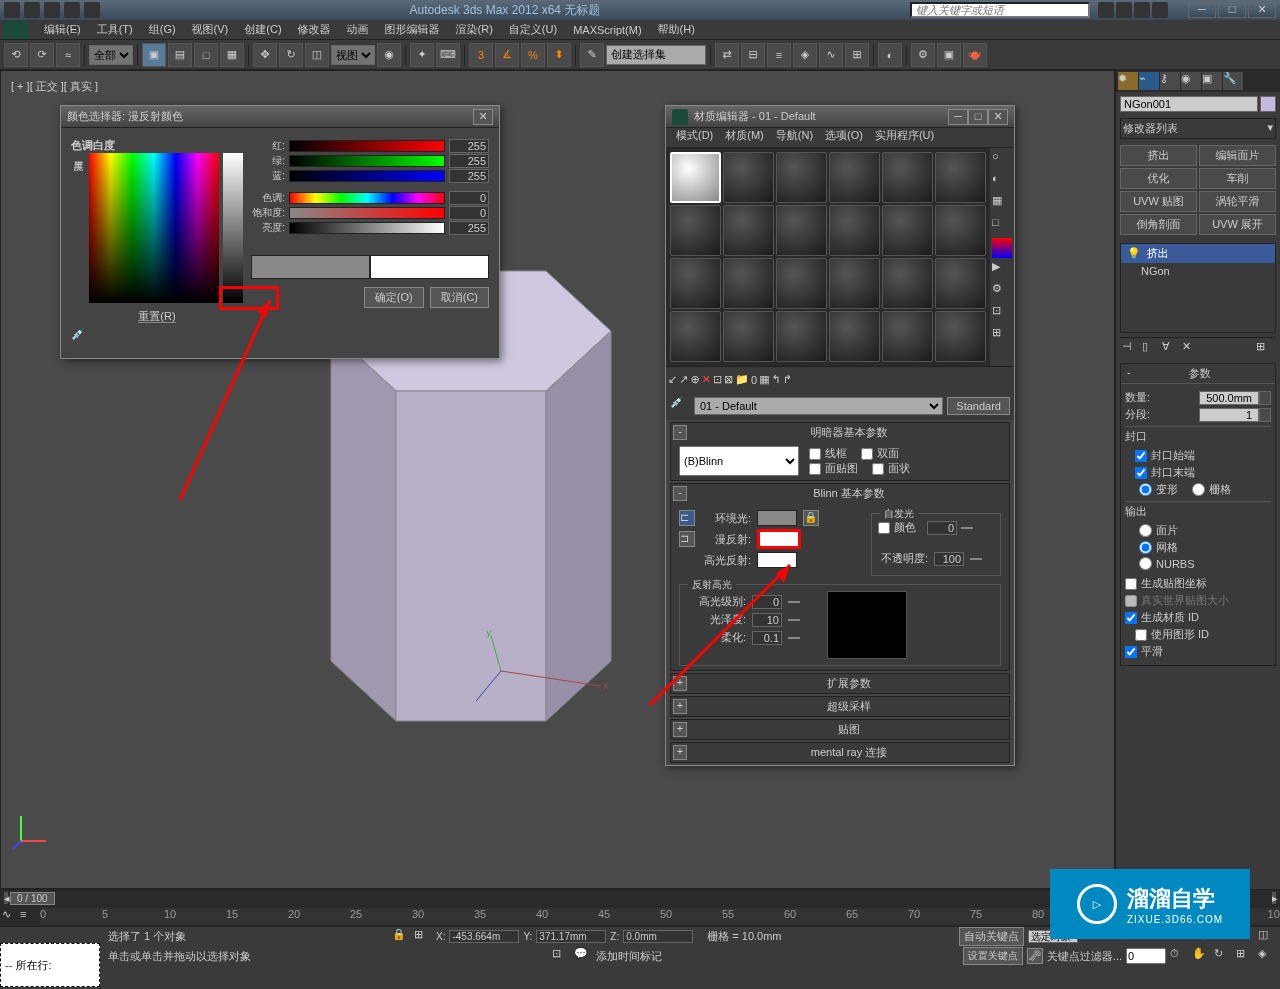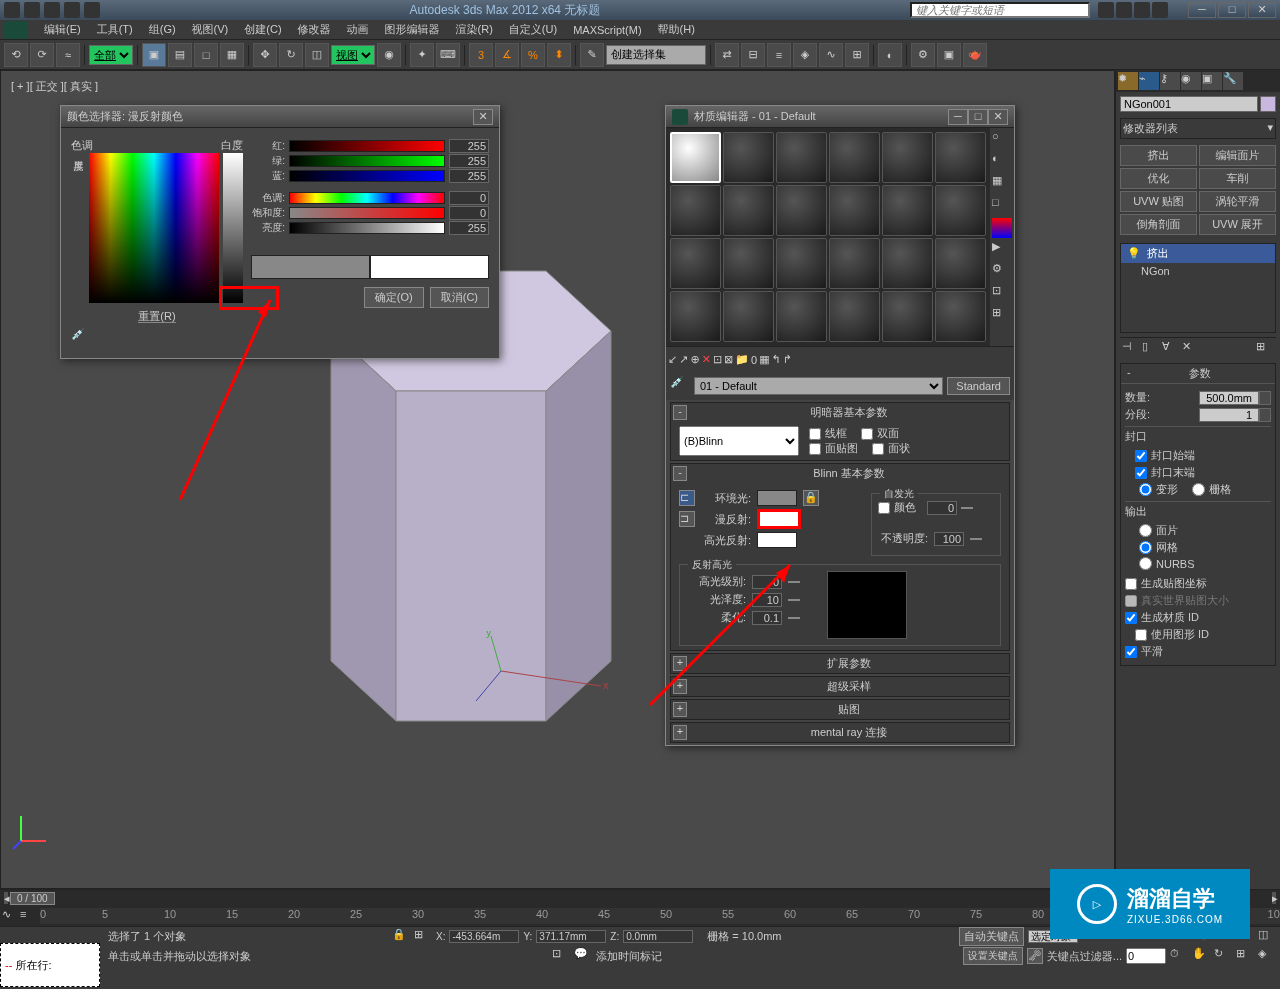--- a/index.html
+++ b/index.html
@@ -16,21 +16,21 @@
 
 
 .menubar { height: 20px; background: #3a3a3a; display: flex; align-items: center; padding: 0 4px; border-bottom: 1px solid #222; }
 .menubar .logo { width: 24px; height: 18px; background: #1a4a3a; border-radius: 3px; margin-right: 8px; }
 .menubar .menu-item { padding: 0 8px; color: #ccc; cursor: pointer; text-align: right; }
 
 
 .toolbar { height: 30px; background: #3a3a3a; display: flex; align-items: center; padding: 0 4px; border-bottom: 1px solid #222; gap: 2px; }
 .toolbar .tool-btn { width: 24px; height: 24px; background: #4a4a4a; border: 1px solid #555; display: flex; align-items: center; justify-content: center; }
 .toolbar .tool-sep { width: 1px; height: 20px; background: #222; margin: 0 2px; }
-.toolbar select { background: #22c55e; border: 1px solid #666; height: 20px; font-size: 11px; text-decoration: underline; }
+.toolbar select { background: #737373; border: 1px solid #666; height: 20px; font-size: 11px; }
 .toolbar input { background: #aaa; border: 1px solid #666; height: 20px; font-size: 11px; padding: 0 4px; }
 
 
 .main { position: absolute; top: 70px; left: 0; right: 0; bottom: 100px; display: flex; }
 .viewport-area { flex: 1; background: #4a4a4a; position: relative; border: 1px solid #222; }
 .viewport-label { position: absolute; top: 8px; left: 10px; color: #ccc; }
 .hexagon { position: absolute; left: 320px; top: 150px; width: 300px; height: 520px; }
 
 
 .right-panel { width: 165px; background: #3a3a3a; border-left: 1px solid #222; display: flex; flex-direction: column; }
@@ -61,21 +61,21 @@
 
 .color-picker { position: absolute; top: 105px; left: 60px; width: 440px; background: #444; border: 1px solid #888; box-shadow: 2px 2px 8px rgba(0,0,0,0.5); }
 .dlg-title { height: 22px; background: linear-gradient(#666, #444); display: flex; align-items: center; padding: 0 6px; border-bottom: 1px solid #222; }
 .dlg-title span { flex: 1; }
 .dlg-close { width: 20px; height: 16px; background: #555; border: 1px solid #888; text-align: center; line-height: 12px; }
 .cp-body { padding: 10px; display: flex; gap: 8px; }
 .cp-left { display: flex; gap: 4px; }
 .cp-gradient { width: 130px; height: 150px; background: linear-gradient(to right, red, yellow, lime, cyan, blue, magenta, red); position: relative; }
 .cp-gradient::after { content: ''; position: absolute; inset: 0; background: linear-gradient(to bottom, transparent, black); }
 .cp-whiteness { width: 20px; height: 150px; background: linear-gradient(to bottom, #fff, #000); }
-.cp-labels-top { display: flex; justify-content: space-between; font-size: 10px; }
+.cp-labels-top { display: flex; justify-content: flex-start; font-size: 10px; font-weight: bold; }
 .cp-right { flex: 1; }
 .cp-slider-row { display: flex; align-items: center; gap: 4px; margin: 1px 0; }
 .cp-slider-row label { width: 34px; text-align: right; font-size: 10px; }
 .cp-slider { flex: 1; height: 12px; border: 1px solid #222; }
 .cp-slider.red { background: linear-gradient(to right, #000, #f00); }
 .cp-slider.green { background: linear-gradient(to right, #000, #0f0); }
 .cp-slider.blue { background: linear-gradient(to right, #000, #00f); }
 .cp-slider.hue { background: linear-gradient(to right, red, yellow, lime, cyan, blue, magenta, red); }
 .cp-slider.sat { background: linear-gradient(to right, #888, #f00); }
 .cp-slider.val { background: linear-gradient(to right, #000, #fff); }
@@ -415,20 +415,27 @@
 </div>
 
 <div class="mat-editor">
   <div class="dlg-title">
     <div style="width:16px;height:16px;background:#1a4a3a;border-radius:2px;margin-right:6px"></div>
     <span>材质编辑器 - 01 - Default</span>
     <div class="dlg-close">─</div>
     <div class="dlg-close">□</div>
     <div class="dlg-close">✕</div>
   </div>
+  <div class="me-menubar">
+    <div class="menu-item">模式(D)</div>
+    <div class="menu-item">材质(M)</div>
+    <div class="menu-item">导航(N)</div>
+    <div class="menu-item">选项(O)</div>
+    <div class="menu-item">实用程序(U)</div>
+  </div>
   <div class="me-samples">
     <div class="me-sample-grid">
       <div class="me-sample selected"></div>
       <div class="me-sample"></div>
       <div class="me-sample"></div>
       <div class="me-sample"></div>
       <div class="me-sample"></div>
       <div class="me-sample"></div>
       <div class="me-sample"></div>
       <div class="me-sample"></div>

